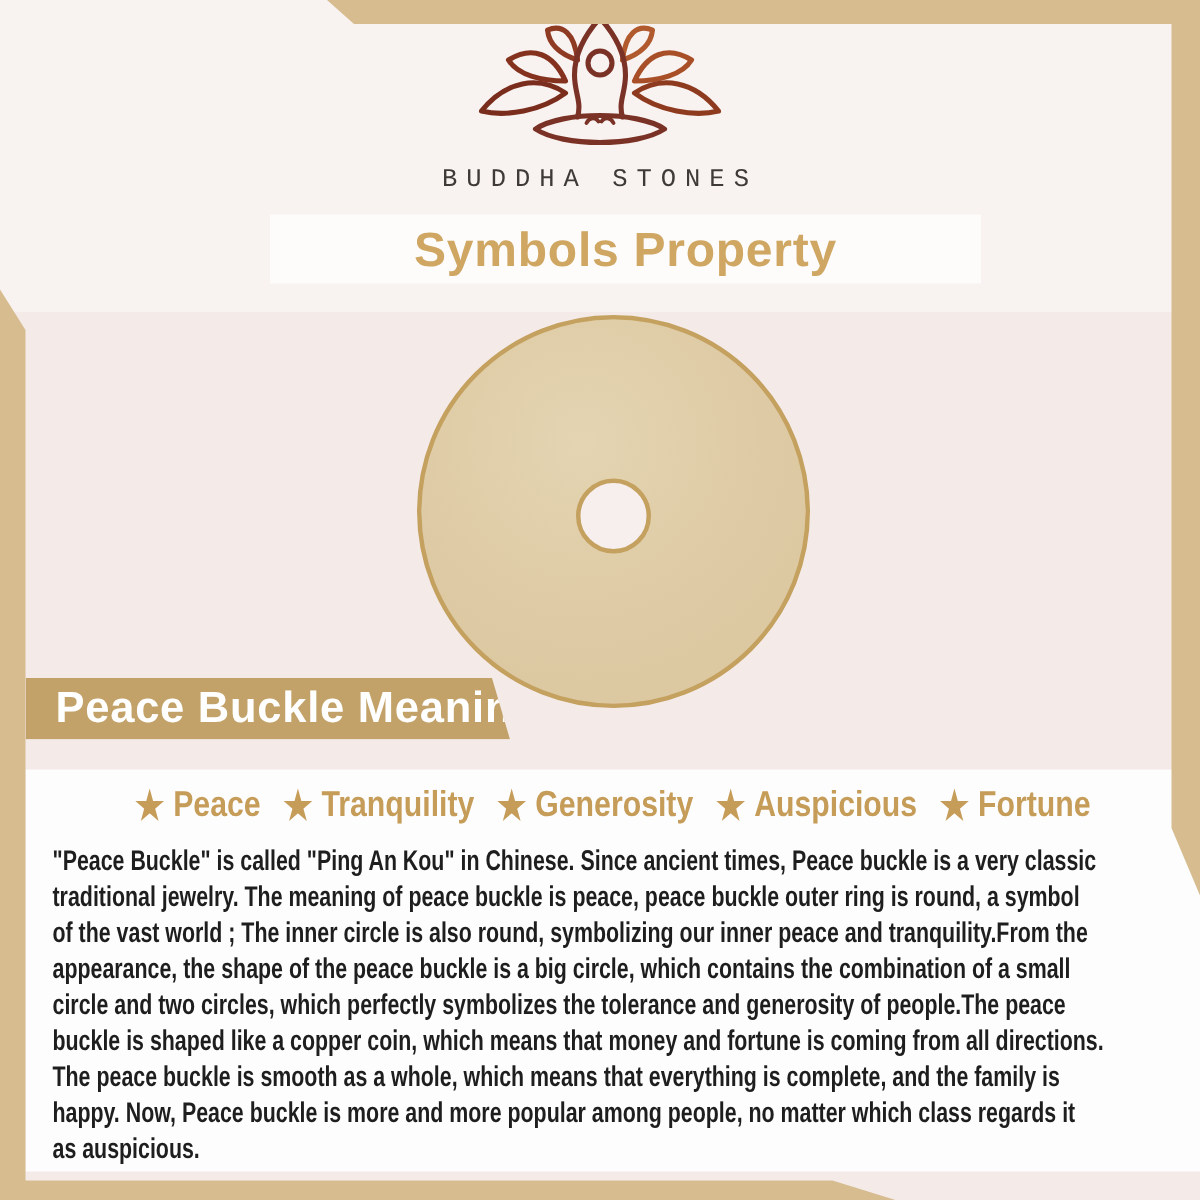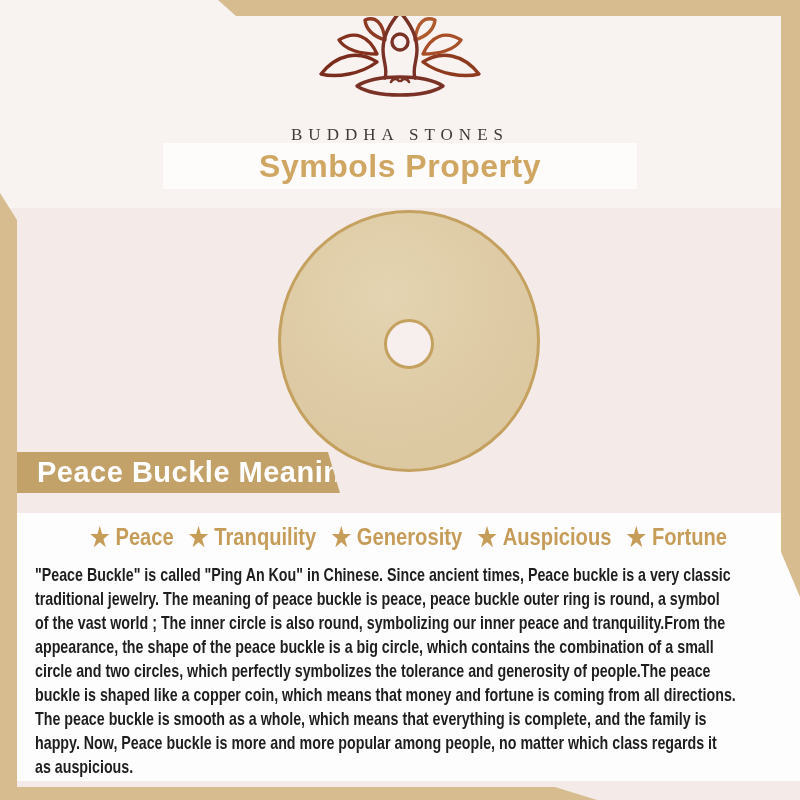--- a/index.html
+++ b/index.html
@@ -6,26 +6,26 @@
   body{font-family:"Liberation Sans", sans-serif;}
   #app{
     position:relative;width:800px;height:800px;overflow:hidden;
     background:var(--bg_mid,#f4ebe9);
   }
   .bg-top{position:absolute;left:0;top:0;width:800px;height:208px;background:var(--bg_top,#f8f2f0);}
   
   .logo{position:absolute;left:0;top:10px;width:800px;text-align:center;}
   .logo svg{display:block;margin:0 auto;}
   .brand-name{
-    margin-top:15px;font-family:Liberation Serif, serif;font-size:17px;
+    margin-top:1px;font-family:Liberation Mono, monospace;font-size:17px;
     letter-spacing:6px;color:var(--brand,#3e3a37);font-weight:400;
   }
   
   .title-strip{
-    position:absolute;left:163px;top:143px;width:474px;height:46px;
+    position:absolute;left:180px;top:143px;width:474px;height:46px;
     background:var(--strip,#fdfcfb);display:flex;align-items:center;justify-content:center;
   }
   .page-title{
     font-size:32px;font-weight:700;color:var(--gold,#cfa763);letter-spacing:.5px;white-space:nowrap;
   }
   
   .buckle{
     position:absolute;left:278px;top:210px;width:262px;height:262px;box-sizing:border-box;
     border:3px solid var(--circle_edge,#c5a160);border-radius:50%;
     background:radial-gradient(circle at 42% 32%, var(--circle_fill_light,#e4d4b1) 0%, var(--circle_fill,#dcc8a1) 70%);

